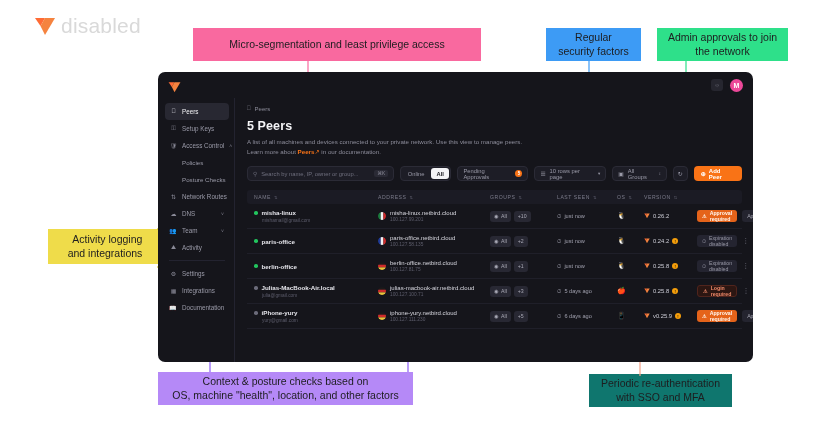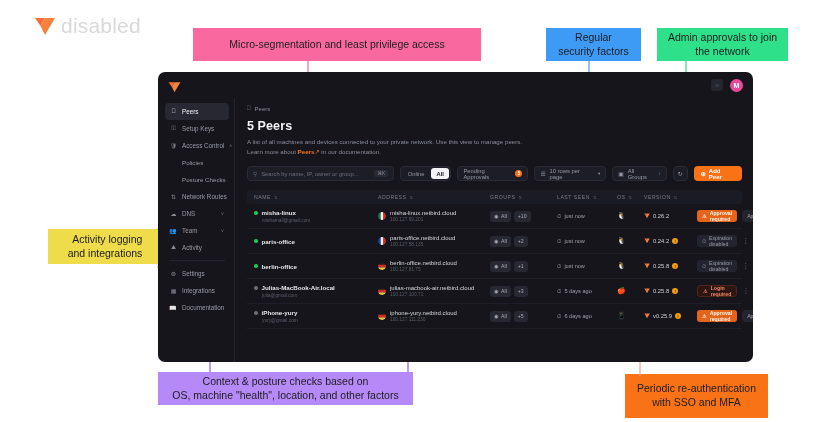--- a/index.html
+++ b/index.html
@@ -205,21 +205,21 @@
     <line x1="10" y1="196" x2="10" y2="12" stroke="#8b5cf6" stroke-width="1.2"></line>
     <polygon points="10,4 6.5,12 13.5,12" fill="#8b5cf6"></polygon>
   </svg>
   <div class="ring" style="left:185px;top:161px;width:57px;height:15px;border:1.2px solid #8b5cf6;"></div>
   <svg class="leader" style="left:398px;top:272px;width:20px;height:105px">
     <line x1="10" y1="100" x2="10" y2="12" stroke="#8b5cf6" stroke-width="1.2"></line>
     <polygon points="10,4 6.5,12 13.5,12" fill="#8b5cf6"></polygon>
   </svg>
   <div class="ring" style="left:352px;top:255px;width:79px;height:19px;border:1.4px solid #8b5cf6;"></div>
 
-  <div class="callout" style="left:589px;top:374px;width:143px;height:44px;background:#f97316;margin-left:36px;">
+  <div class="callout" style="left:589px;top:374px;width:143px;height:33px;background:#0f766e;">
     <span style="white-space:pre-line">Periodic re-authentication
 with SSO and MFA</span>
   </div>
   <svg class="leader" style="left:530px;top:296px;width:130px;height:82px">
     <line x1="110" y1="80" x2="110" y2="12" stroke="#f5a086" stroke-width="1.2"></line>
     <polygon points="110,4 106.5,12 113.5,12" fill="#f5a086"></polygon>
   </svg>
   <div class="ring" style="left:609px;top:279px;width:62px;height:16px;border:1.4px solid #f5a086;"></div>
 
 

